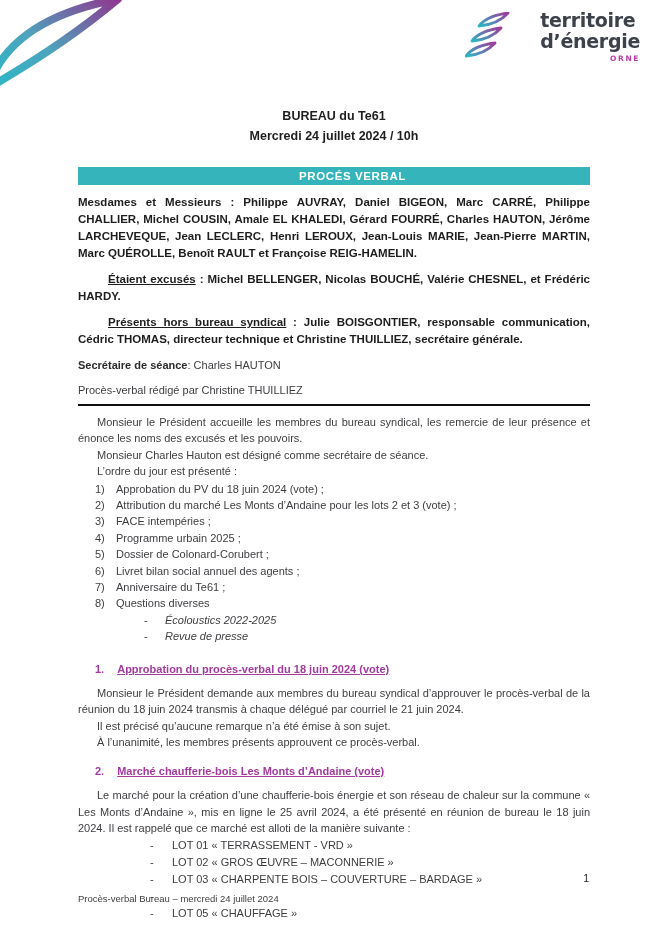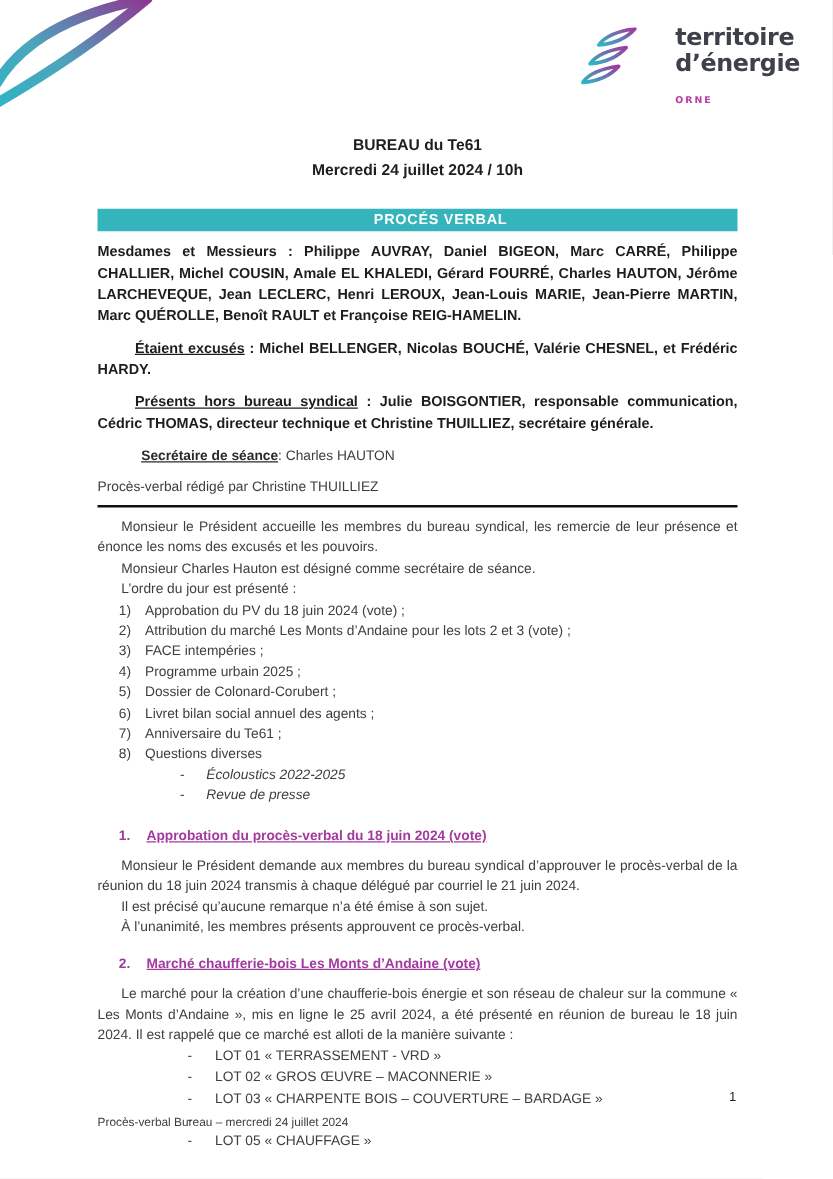--- a/index.html
+++ b/index.html
@@ -8,39 +8,39 @@
     position:relative;
     width:666px; height:943px;
     margin:0 auto;
     background:#ffffff;
     overflow:hidden;
     font-family:"Liberation Sans", sans-serif;
     color:#3e3e42;
   }
   
   .swoosh { position:absolute; top:-8px; left:-14px; }
-  .brand { position:absolute; top:20px; right:26px; display:flex; align-items:flex-start;gap:20px; }
+  .brand { position:absolute; top:10px; right:26px; display:flex; align-items:flex-start;gap:20px; }
   .brand-leaves { margin-right:9px; margin-top:2px; }
   .brand-text { line-height:1; }
   .brand-line { font-family:"DejaVu Sans", sans-serif; font-size:19px; font-weight:bold; color:#3d4149; line-height:21px; letter-spacing:-0.3px; }
-  .brand-sub { font-family:"DejaVu Sans", sans-serif; font-size:7.5px; font-weight:bold; color:#b93aa3; letter-spacing:1.6px; margin-top:14px; }
+  .brand-sub { font-family:"DejaVu Sans", sans-serif; font-size:7.5px; font-weight:bold; color:#b93aa3; letter-spacing:1.6px; margin-top:3px;text-align:right; }
   
   .content { position:absolute; left:78px; width:512px; top:108px; }
   .doc-title { text-align:center; font-size:12.5px; font-weight:bold; color:#1e1e1e; line-height:16px; }
   .doc-title + .doc-title { margin-top:4px;text-align:center; }
   .banner {
     margin-top:23px; height:18px; line-height:18px;
     background:#35b4bc; color:#ffffff; text-align:center;
     font-weight:bold; font-size:11.5px; letter-spacing:0.6px;padding-left:37px;
   }
   
   .att { margin-top:9px; font-size:11.5px; line-height:17px; font-weight:bold; color:#1d1d1d; text-align:justify; }
   .att .u { text-decoration:underline;margin-left:30px; }
   .att-plain { margin-top:9px; font-size:11px; line-height:16px; color:#3e3e42; }
-  .att-plain .u { text-decoration:underline; font-weight:bold; color:#2a2a2a;margin-left:35px; }
+  .att-plain .u { font-weight:bold; color:#2a2a2a; }
   .divider { margin-top:6px; border-top:2.5px solid #101010; }
   
   .para { margin-top:8px; font-size:11px; line-height:16.4px; text-align:justify; text-indent:19px; }
   .para.tight { margin-top:0; }
   .agenda { margin-top:1px; }
   .agenda-item { display:flex; font-size:11px; line-height:16.4px; padding-left:17px; }
   .agenda-num { width:21px; flex:0 0 21px; }
   .dash-item { display:flex; font-size:11px; line-height:16.4px; padding-left:66px; }
   .dash-item .dash { width:21px; flex:0 0 21px; }
   .dash-item.italic .dash-text { font-style:italic; }

